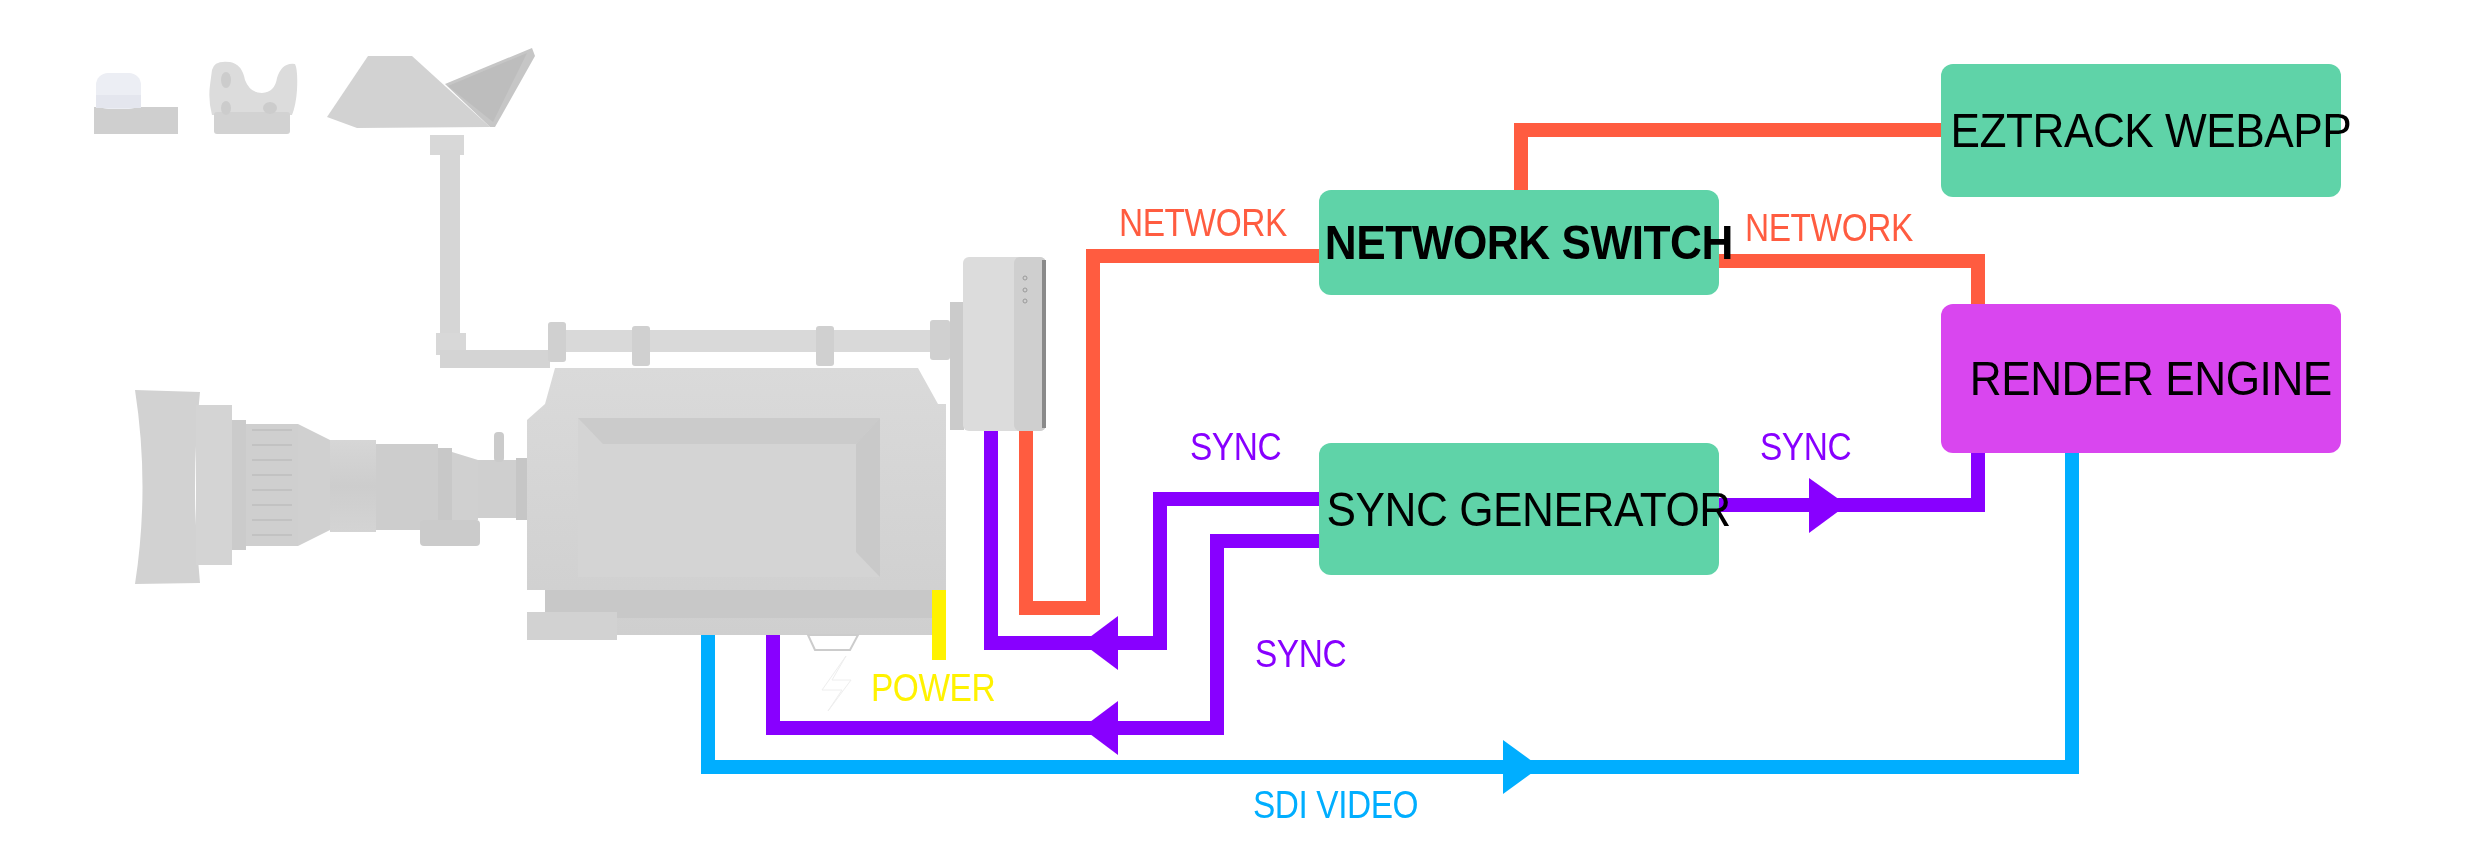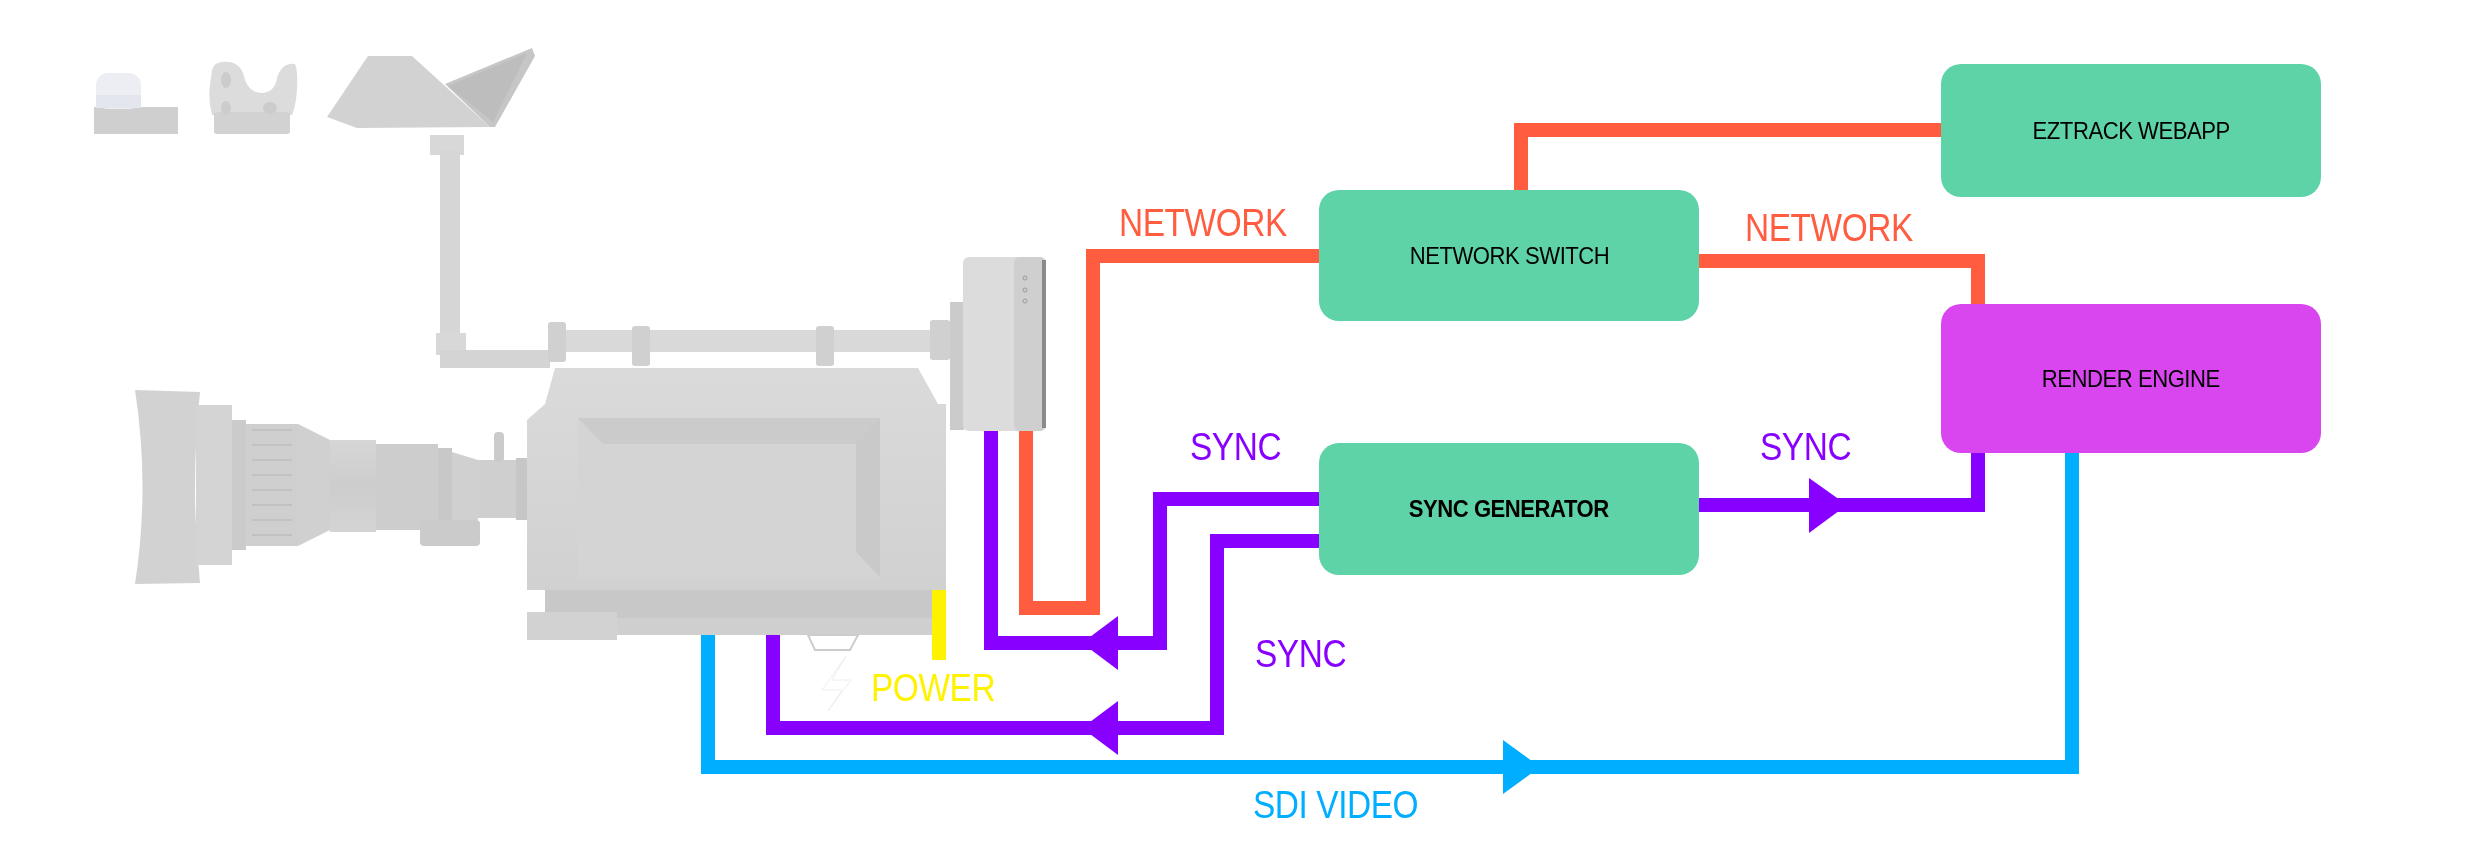--- a/index.html
+++ b/index.html
@@ -1,21 +1,21 @@
 <!DOCTYPE html>
 <html><head>
 <meta charset="utf-8">
 <style>
   html, body { margin: 0; padding: 0; background: #ffffff; }
   body { width: 2480px; height: 842px; position: relative; overflow: hidden; font-family: "Liberation Sans", sans-serif; }
   #stage { position: absolute; left: 0; top: 0; width: 2480px; height: 842px; }
   .box {
     position: absolute; display: flex; align-items: center; justify-content: center;
-    border-radius: 20px; color: #000; font-family: "Liberation Sans", sans-serif;
-    font-size: 24px; letter-spacing: -0.5px; white-space: nowrap;
+    border-radius: 12px; color: #000; font-family: "Liberation Sans", sans-serif;
+    font-size: 48px; letter-spacing: -0.5px; white-space: nowrap; padding-left: 20px;
   }
   .lbl {
     position: absolute; font-family: "Liberation Sans", sans-serif; font-size: 38px;
     line-height: 1; white-space: nowrap; letter-spacing: -0.5px; transform: scaleX(0.88); transform-origin: left top;
   }
   .box span { display: inline-block; transform: scaleX(0.92); }
 </style>
 </head>
 <body>
 
@@ -125,27 +125,27 @@
     <polyline points="708,635 708,767 2072,767 2072,453" fill="none" stroke="#00aeff" stroke-width="14"></polyline>
     <polygon points="1540,767 1503,740 1503,794" fill="#00aeff"></polygon>
 
     <line x1="939" y1="590" x2="939" y2="660" stroke="#fff200" stroke-width="14"></line>
     <path d="M846,656 L822,690 L842,690 L828,711 L851,680 L832,680 Z" fill="none" stroke="#eeeeee" stroke-width="1"></path>
   </svg>
 
   <div class="box" style="left:1941px;top:64px;width:380px;height:133px;background:#5fd3a8;">
     <span>EZTRACK WEBAPP</span>
   </div>
-  <div class="box" style="left:1319px;top:190px;width:380px;height:131px;background:#5fd3a8;">
+  <div class="box" style="left:1319px;top:190px;width:380px;height:105px;background:#5fd3a8;font-weight:bold;">
     <span>NETWORK SWITCH</span>
   </div>
   <div class="box" style="left:1941px;top:304px;width:380px;height:149px;background:#d946ef;">
     <span>RENDER ENGINE</span>
   </div>
-  <div class="box" style="left:1319px;top:443px;width:380px;height:132px;background:#5fd3a8;font-weight:bold;">
+  <div class="box" style="left:1319px;top:443px;width:380px;height:132px;background:#5fd3a8;">
     <span>SYNC GENERATOR</span>
   </div>
 
   <div class="lbl" style="left:1119px;top:204px;color:#ff5c40;">NETWORK</div>
   <div class="lbl" style="left:1745px;top:209px;color:#ff5c40;">NETWORK</div>
   <div class="lbl" style="left:1190px;top:428px;color:#8800ff;">SYNC</div>
   <div class="lbl" style="left:1760px;top:428px;color:#8800ff;">SYNC</div>
   <div class="lbl" style="left:1255px;top:635px;color:#8800ff;">SYNC</div>
   <div class="lbl" style="left:871px;top:669px;color:#fff200;">POWER</div>
   <div class="lbl" style="left:1253px;top:786px;color:#00aeff;">SDI VIDEO</div>

